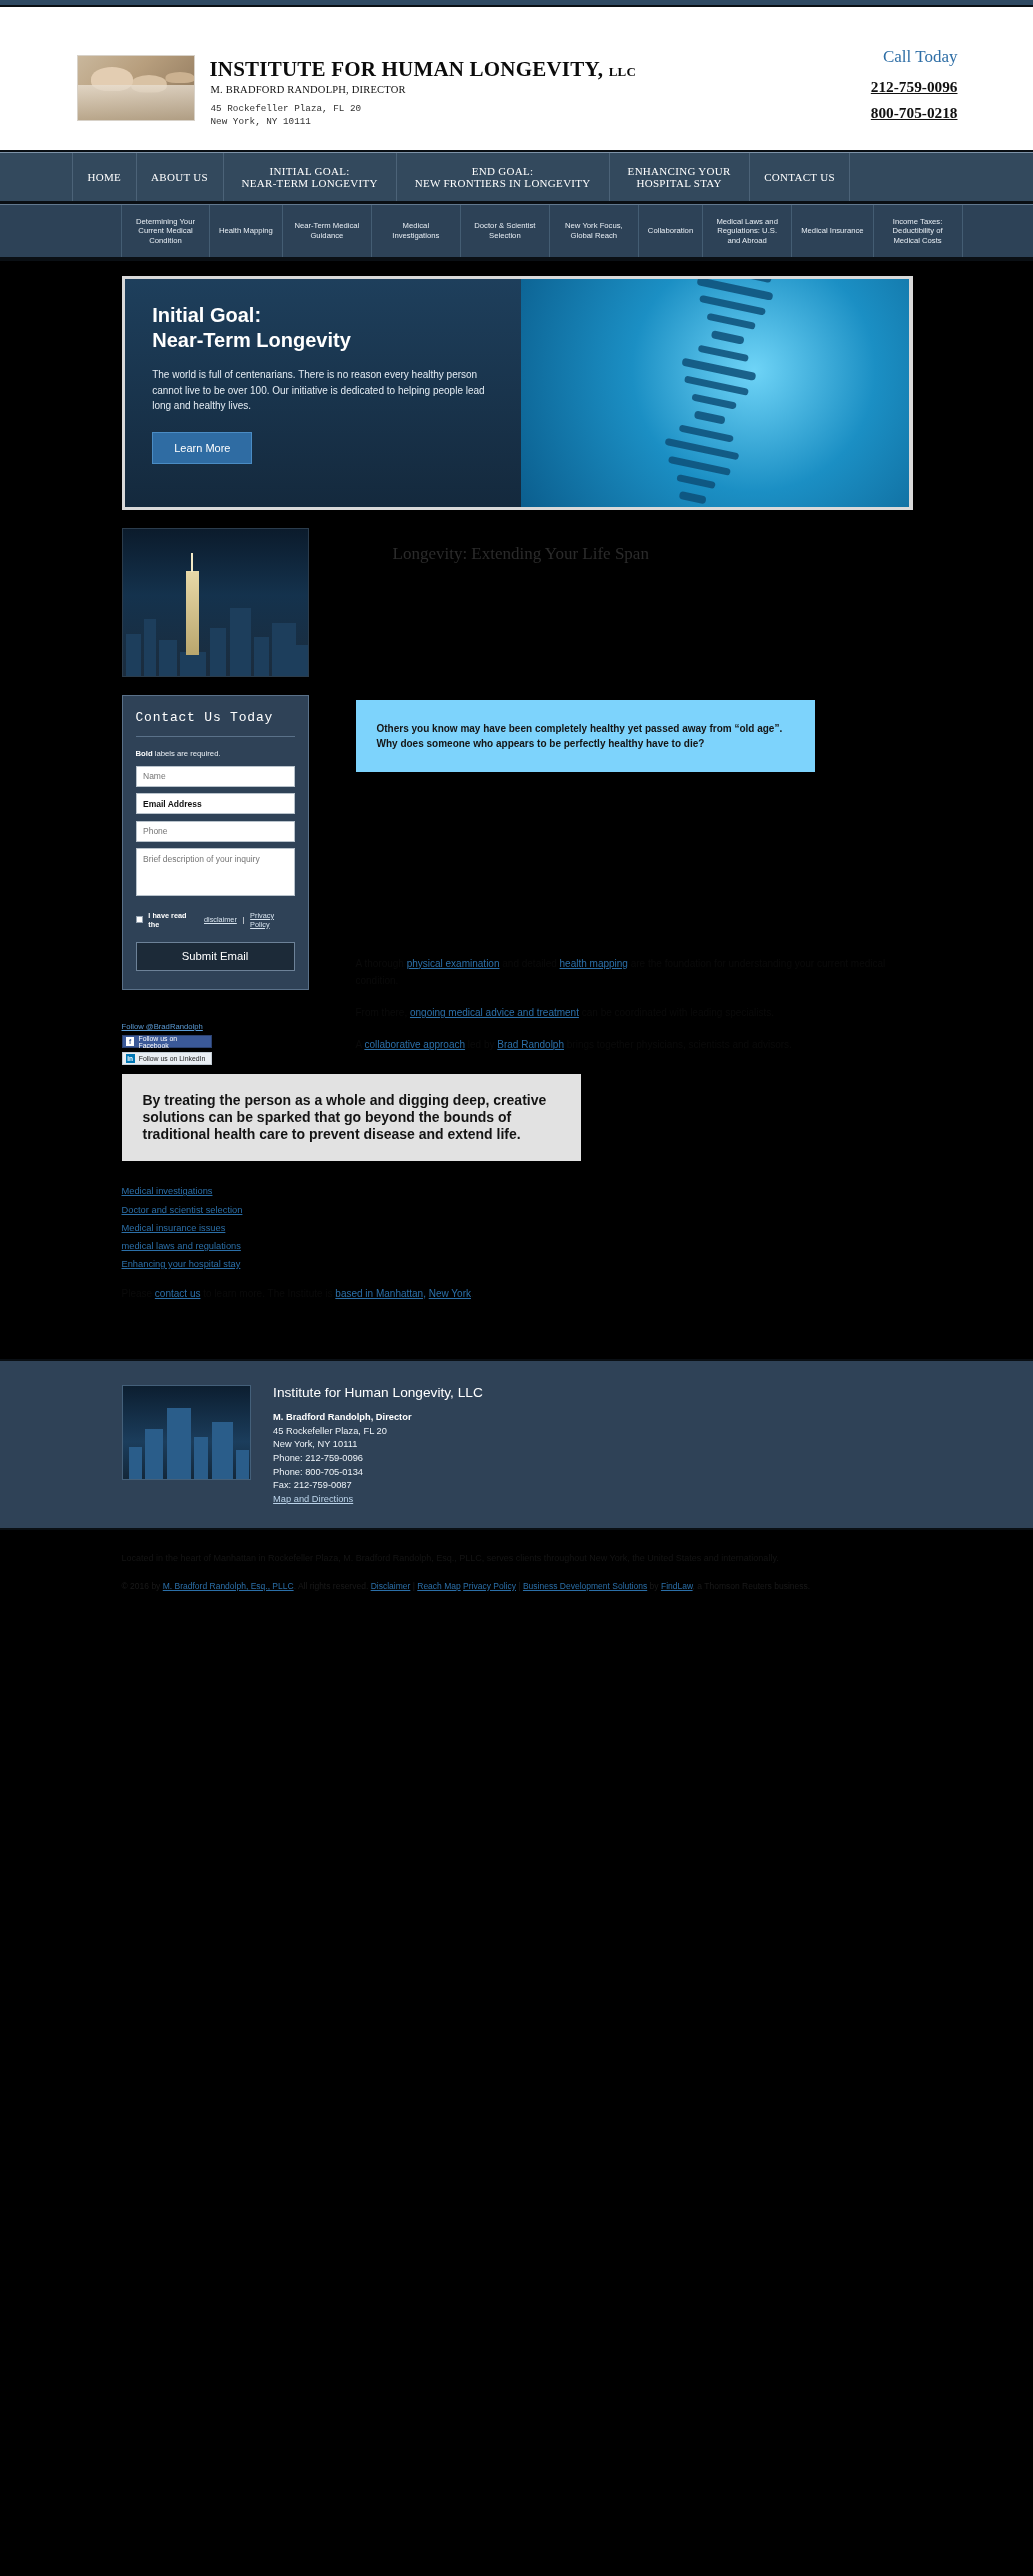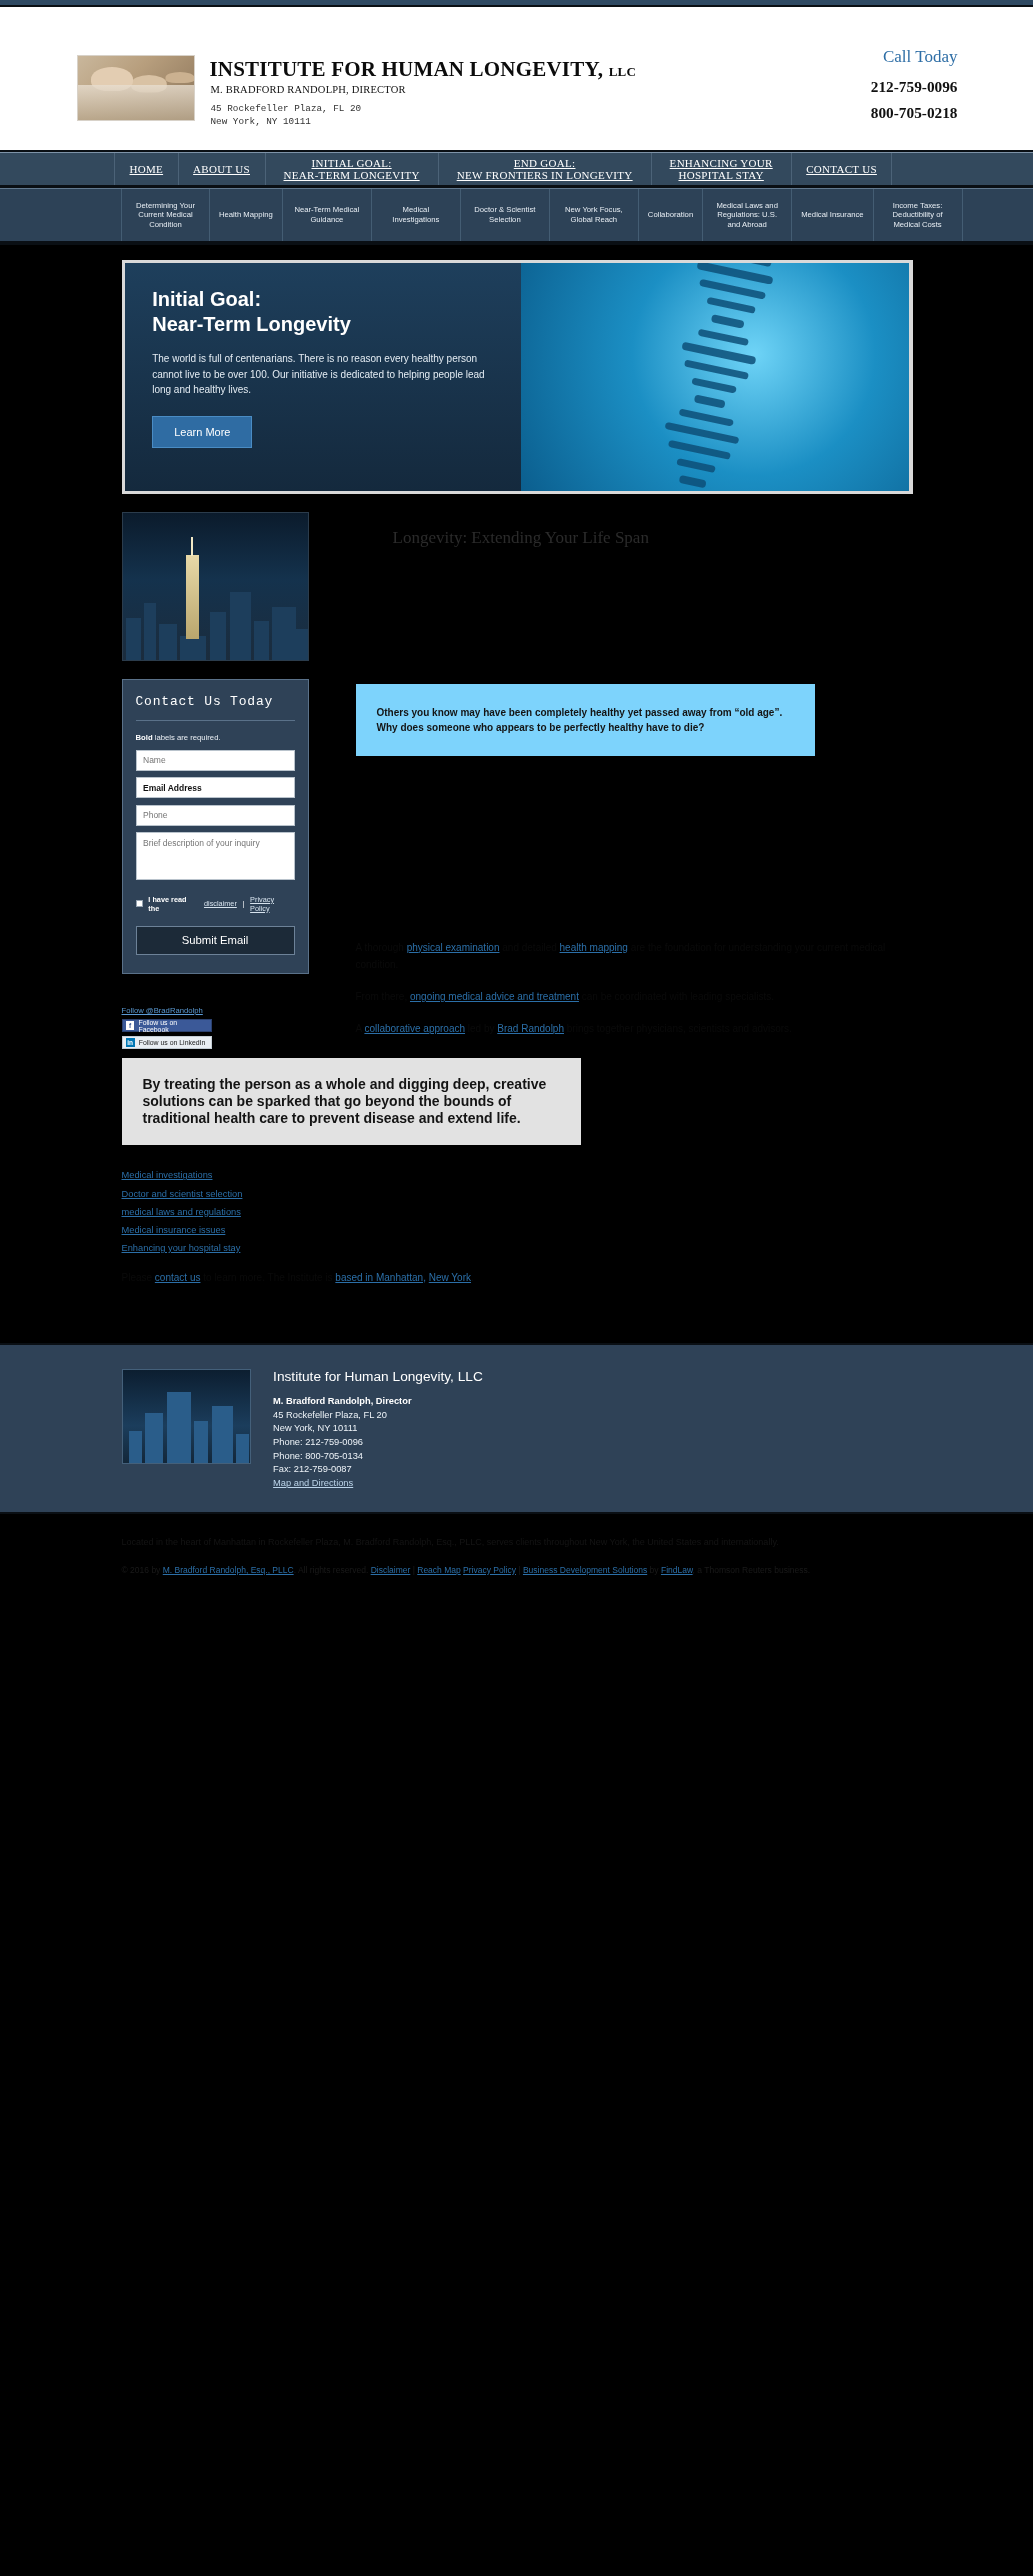--- a/index.html
+++ b/index.html
@@ -67,33 +67,33 @@
   }
   .call-today {
     position:absolute; right:16px; top:40px;
     color:#2e6ea6; font-size:17px;
     font-family:"Liberation Serif", serif;
   }
   .phone {
     position:absolute; right:16px;
     color:#111; font-weight:bold; font-size:15.3px;
     font-family:"Liberation Serif", serif;
+    text-decoration:underline;
   }
   .phone.p1 { top:71px; }
   .phone.p2 { top:97px; }
 
   
   .mainnav {
     background:#33495d;
-    height:36px;
+    height:52px;
     border-top:0.8px solid #7e93a8;
     border-bottom:3.2px solid #0a0f14;
     display:flex; align-items:stretch;
-    padding-left:114px;
-    text-decoration:underline;
+    padding-left:72px;
   }
   .mainnav a {
     color:#fff; text-decoration:none;
     font-family:"Liberation Serif", serif;
     font-size:11px; letter-spacing:0.3px;
     display:flex; align-items:center; justify-content:center;
     text-align:center; line-height:12px;
     padding:0 14.5px;
     border-right:0.8px solid #4c6378;
   }
@@ -433,22 +433,22 @@
         led by <a href="#">Brad Randolph</a>
         brings together physicians, scientists and advisors.
       </p>
     </div>
 
     <div class="callout2" style="margin-left:0;">By treating the person as a whole and digging deep, creative solutions can be sparked that go beyond the bounds of traditional health care to prevent disease and extend life.</div>
 
     <ul class="list-links" style="padding-left:0;">
       <li><a href="#">Medical investigations</a></li>
       <li><a href="#">Doctor and scientist selection</a></li>
+      <li><a href="#">Medical insurance issues</a></li>
       <li><a href="#">medical laws and regulations</a></li>
-      <li><a href="#">Medical insurance issues</a></li>
       <li><a href="#">Enhancing your hospital stay</a></li>
     </ul>
 
     <div class="body-copy">
       <p>
         Please <a href="#">contact us</a>
         to learn more. The Institute is
         <a href="#">based in Manhattan,</a>
         <a href="#">New York</a>.
       </p>

